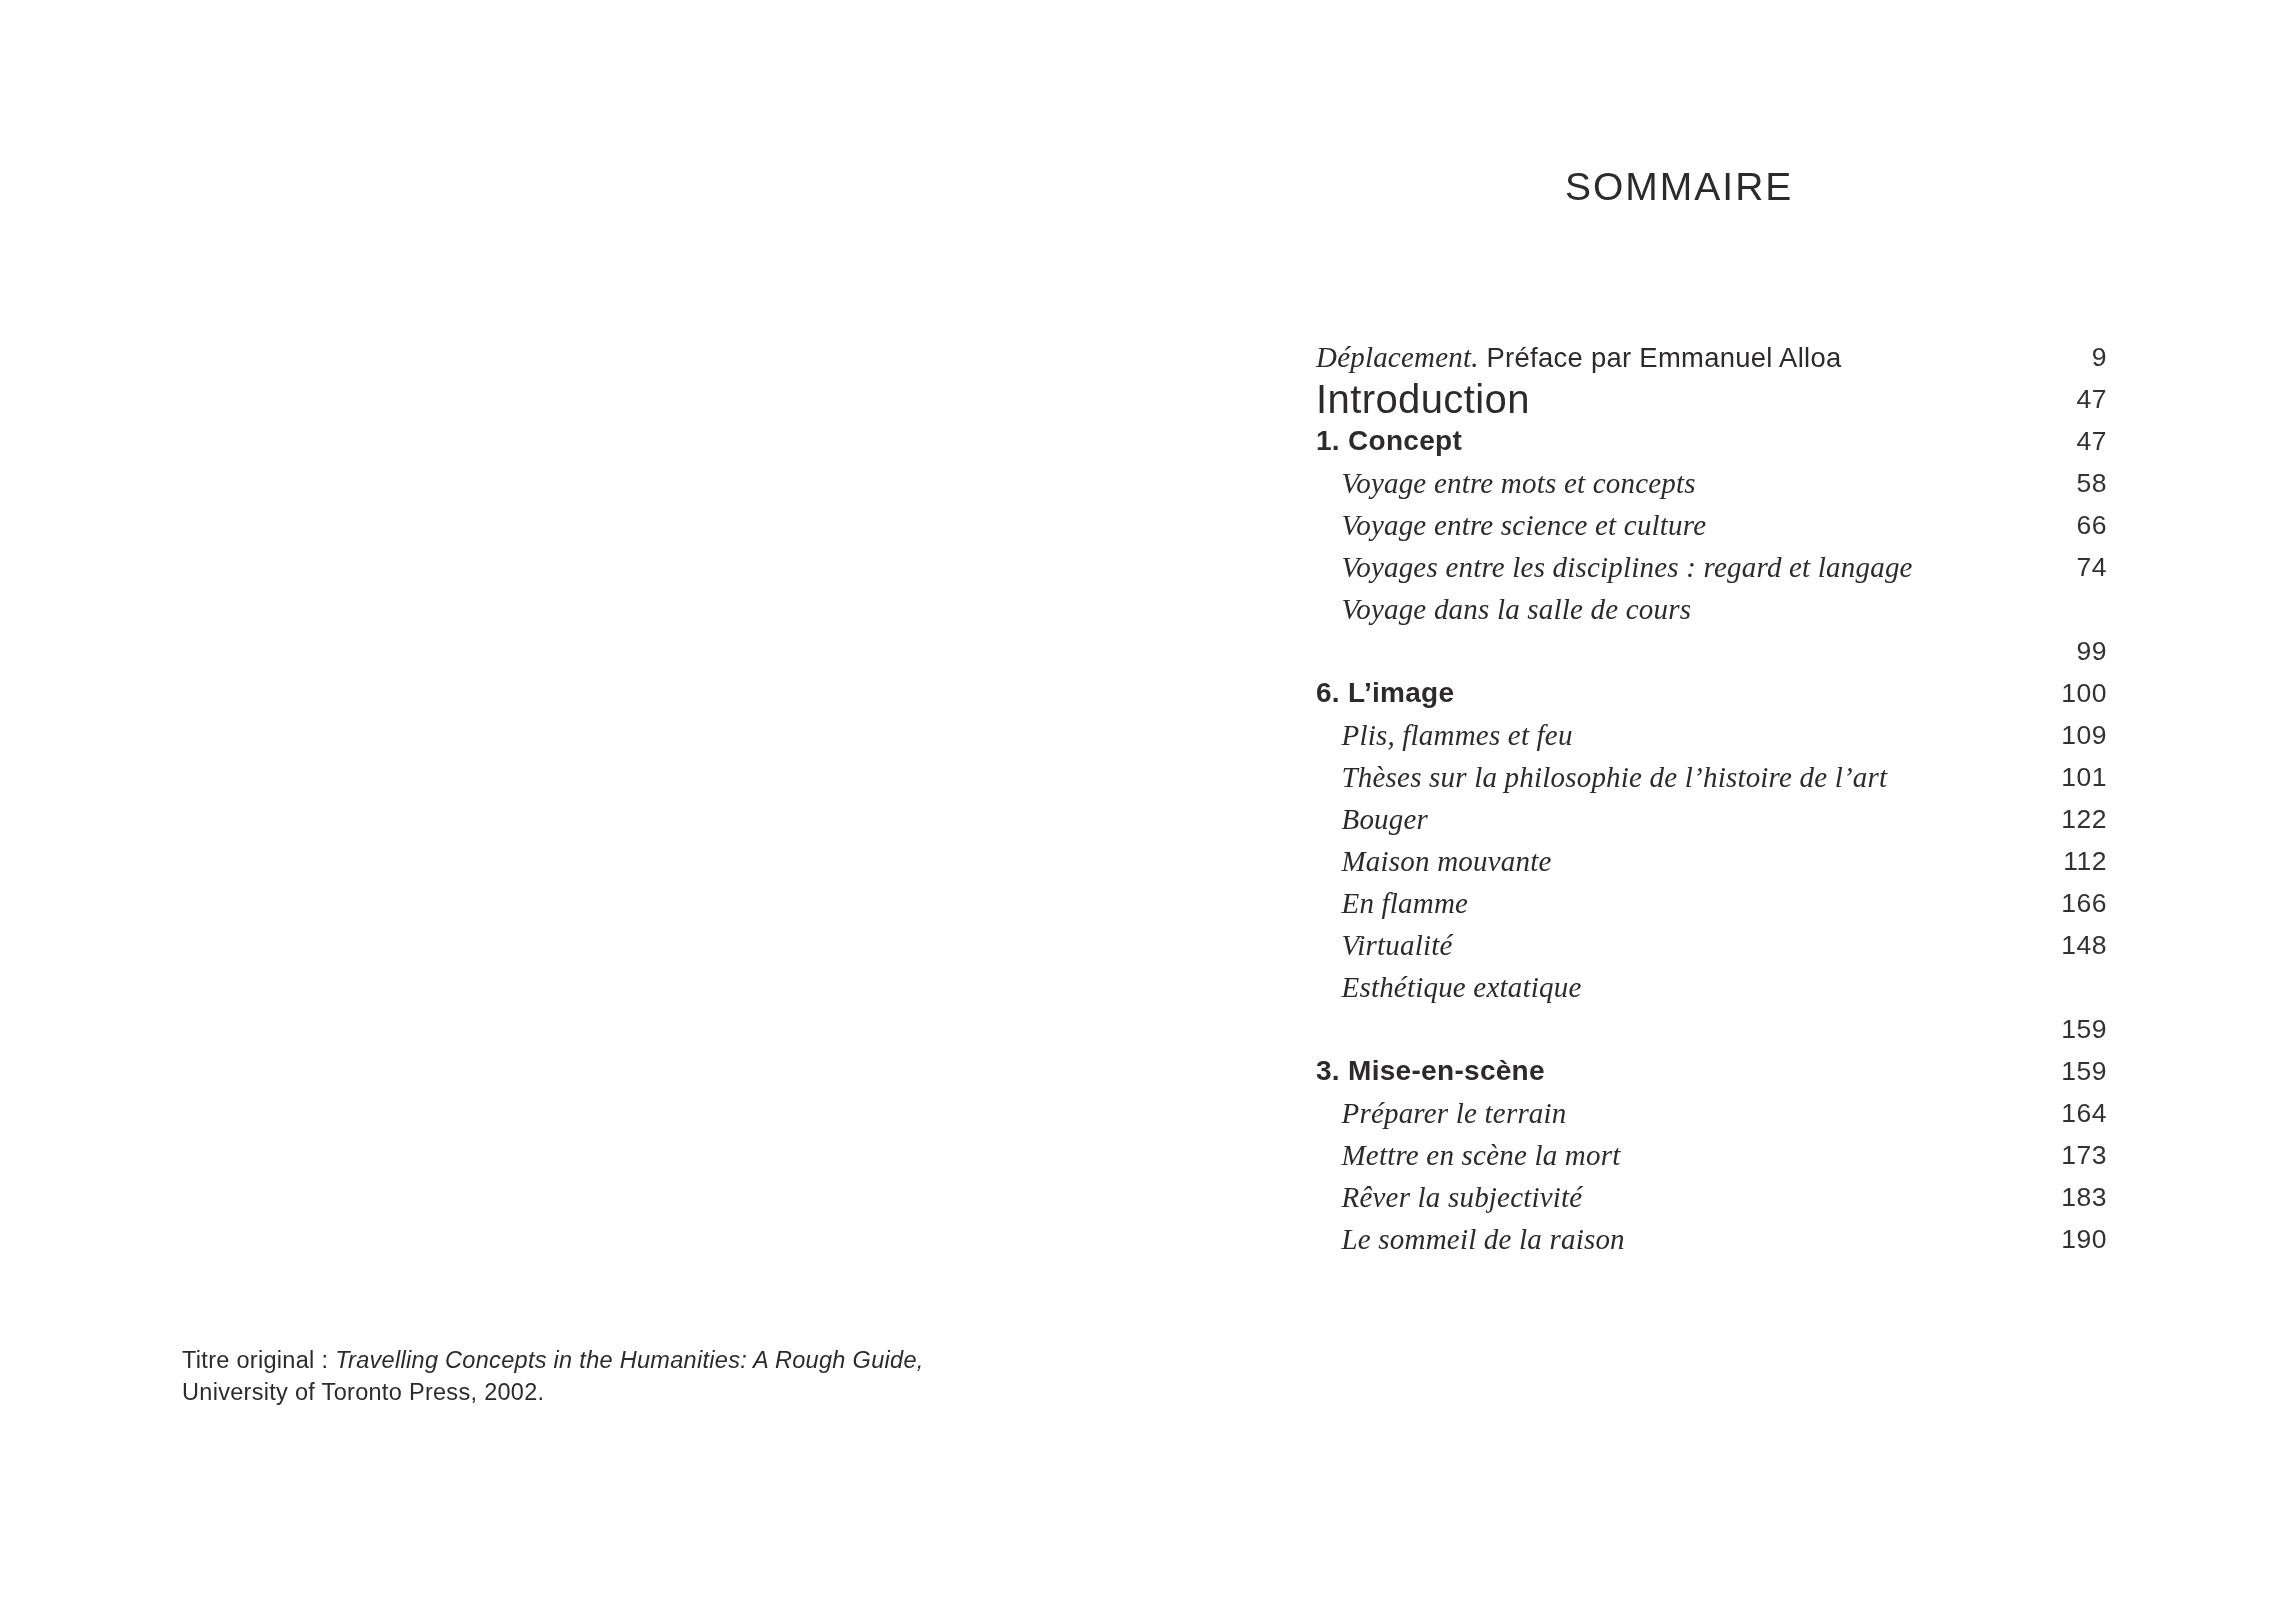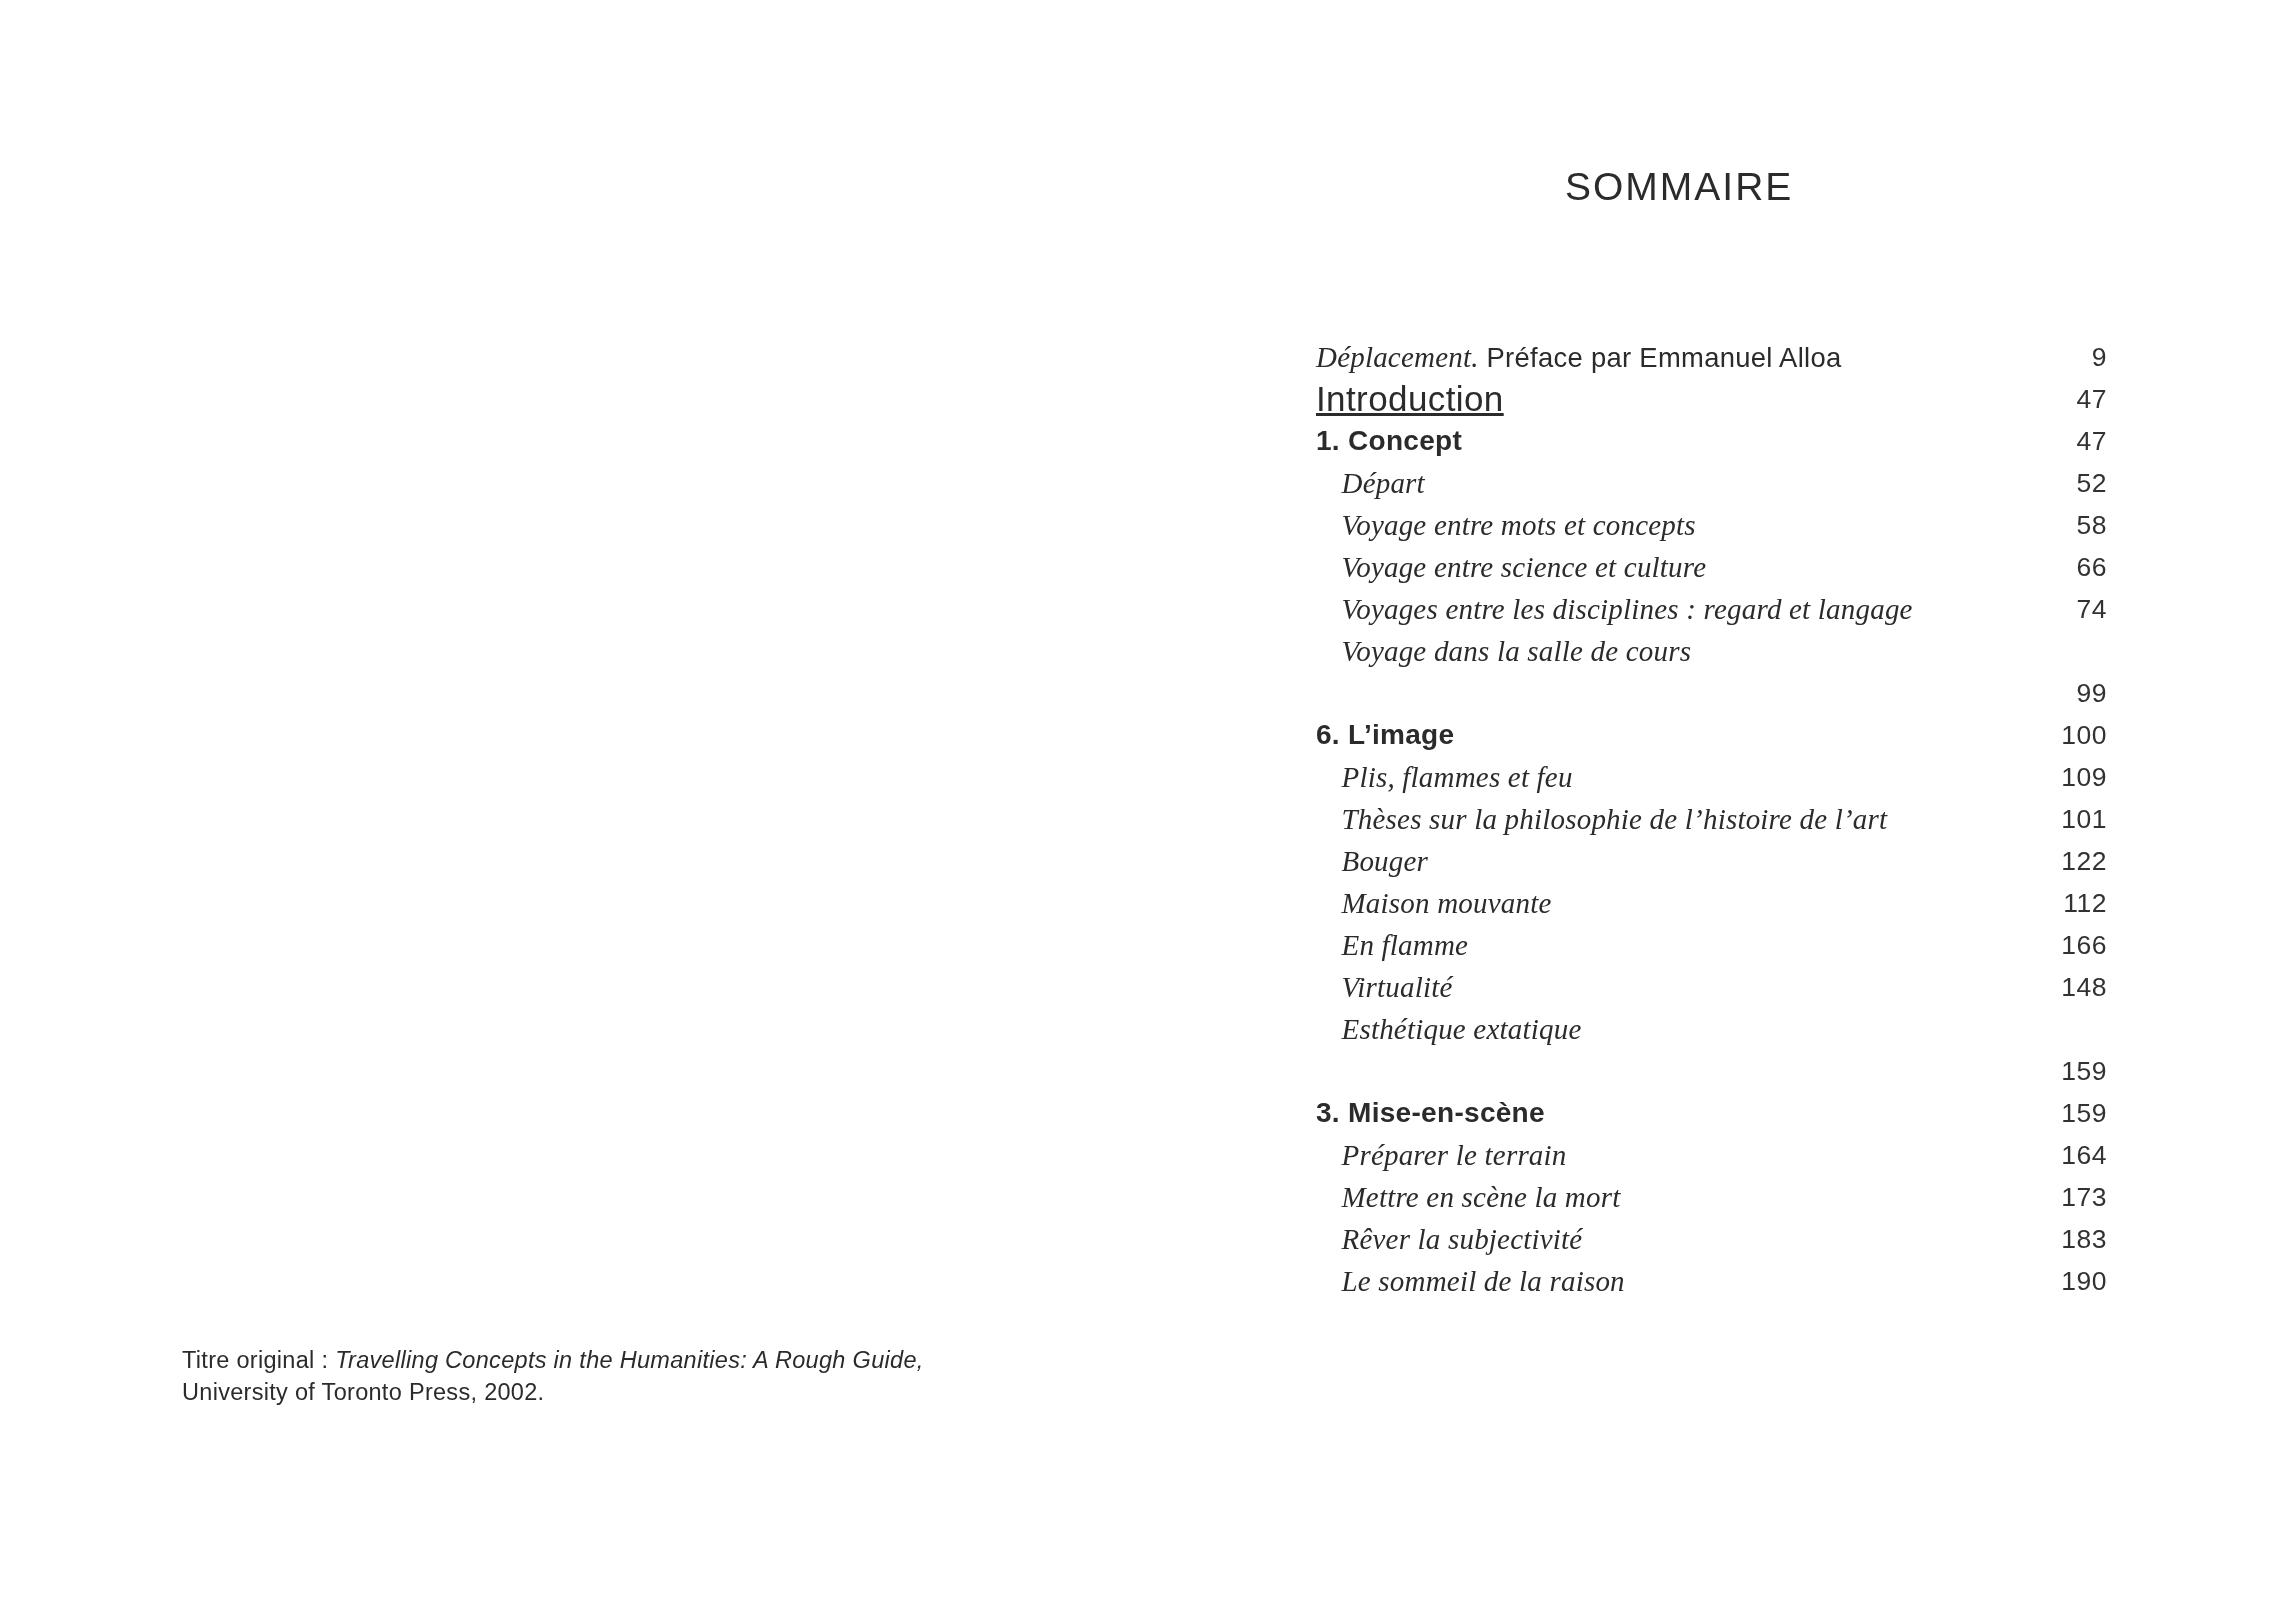--- a/index.html
+++ b/index.html
@@ -72,23 +72,22 @@
     letter-spacing: 0.3px;
   }
   .row .p {
     line-height: 42px;
     font-size: 26.5px;
     letter-spacing: 0.5px;
     text-align: right;
     color: #343132;
   }
   .row.h1 .t {
-    font-size: 35px;
+    font-size: 40px;
     letter-spacing: 0.4px;
-    text-decoration: underline;
   }
   .row.h2 .t {
     font-size: 28px;
     font-weight: 600;
     letter-spacing: 0.3px;
   }
   .row.item .t {
     padding-left: 25.5px;
     font-family: "Liberation Serif", serif;
     font-style: italic;
@@ -132,24 +131,20 @@
   <div class="row h1">
     <span class="t"><span class="it-part"></span><span class="sans-part">Introduction</span></span>
     <span class="p">47</span>
   </div>
 
   <div class="row h2">
     <span class="t"><span class="it-part"></span><span class="sans-part">1. Concept</span></span>
     <span class="p">47</span>
   </div>
 
-  <div class="row item">
-    <span class="t"><span class="it-part"></span><span class="sans-part">Départ</span></span>
-    <span class="p">52</span>
-  </div>
 
   <div class="row item">
     <span class="t"><span class="it-part"></span><span class="sans-part">Voyage entre mots et concepts</span></span>
     <span class="p">58</span>
   </div>
 
   <div class="row item">
     <span class="t"><span class="it-part"></span><span class="sans-part">Voyage entre science et culture</span></span>
     <span class="p">66</span>
   </div>

